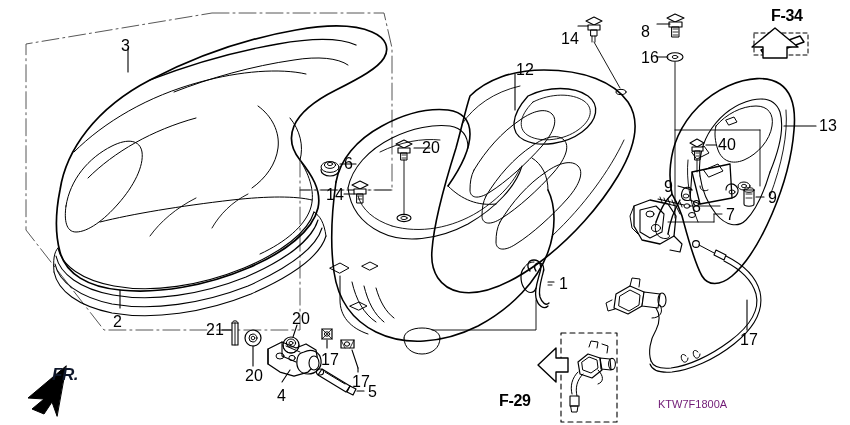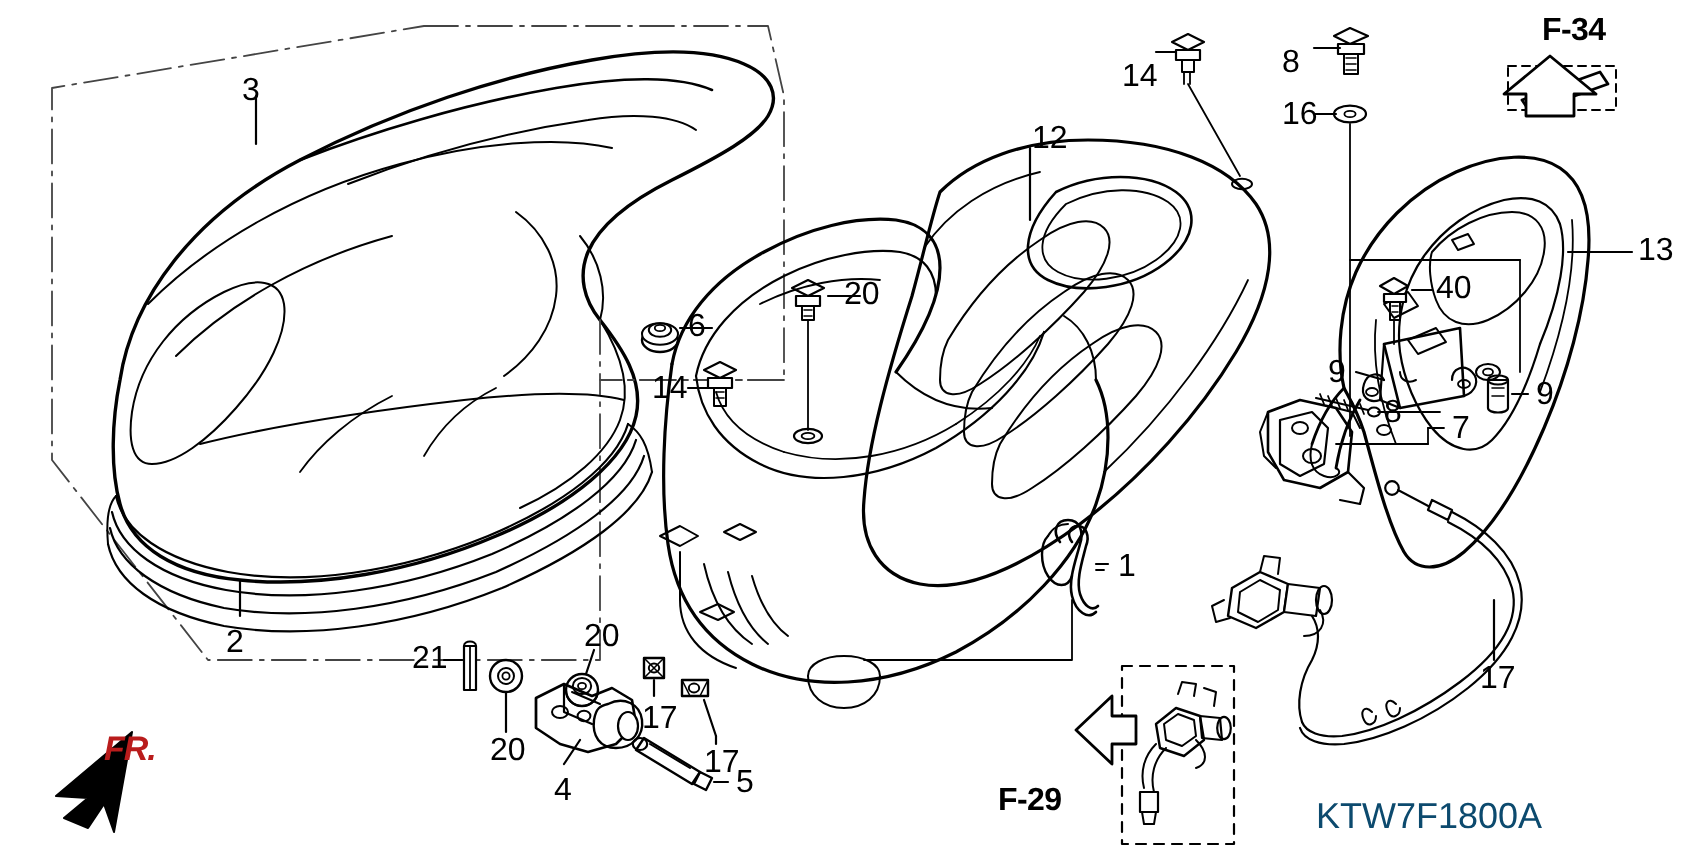--- a/index.html
+++ b/index.html
@@ -28,33 +28,33 @@
     font-size:16px;
     font-weight:bold;
     color:#000;
     line-height:1;
     white-space:nowrap;
     letter-spacing:-0.3px;
   }
   .code{
     position:absolute;
     font-family:"Liberation Sans", sans-serif;
-    font-size:18px;
+    font-size:11px;
     font-weight:400;
-    color:#0c4a6e;
+    color:#701a75;
     line-height:1;
     white-space:nowrap;
   }
   .frtxt{
     position:absolute;
     font-family:"Liberation Sans", sans-serif;
     font-size:17px;
     font-weight:bold;
     font-style:italic;
-    color:#b91c1c;
+    color:#0f172a;
     line-height:1;
     white-space:nowrap;
     letter-spacing:-0.5px;
   }
 </style>
 </head>
 <body>
 
 <div id="page">
 

